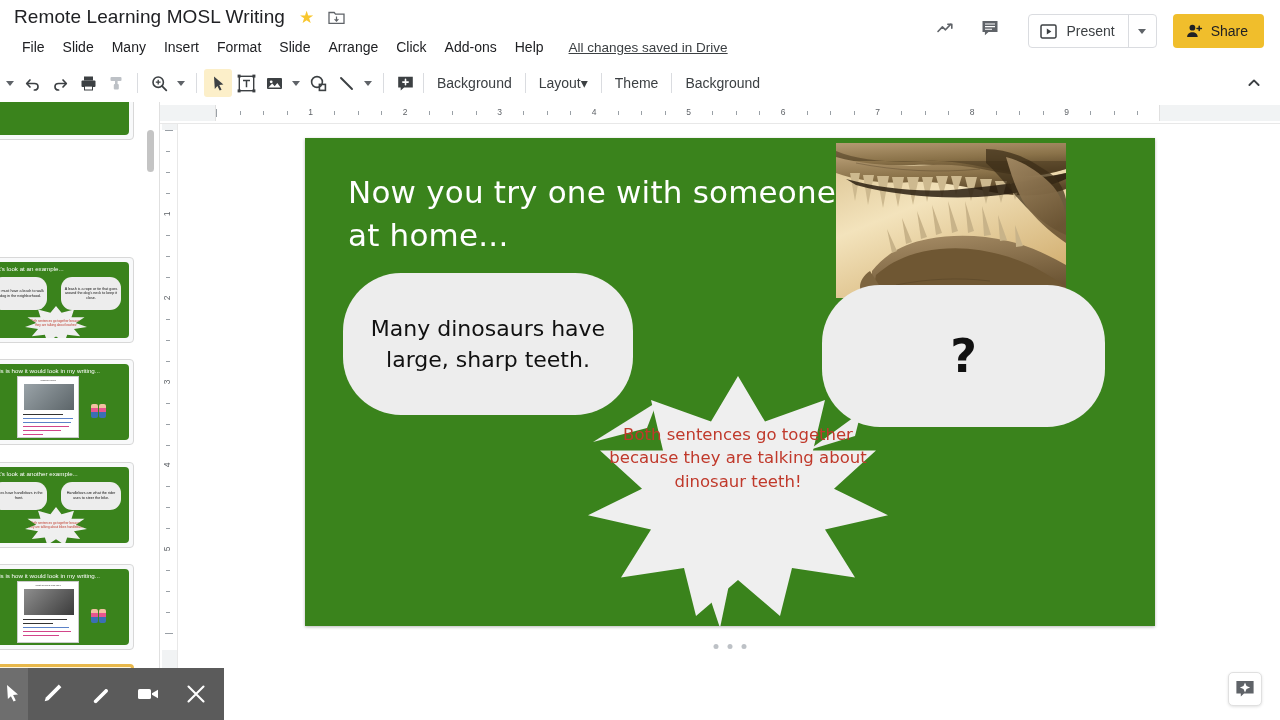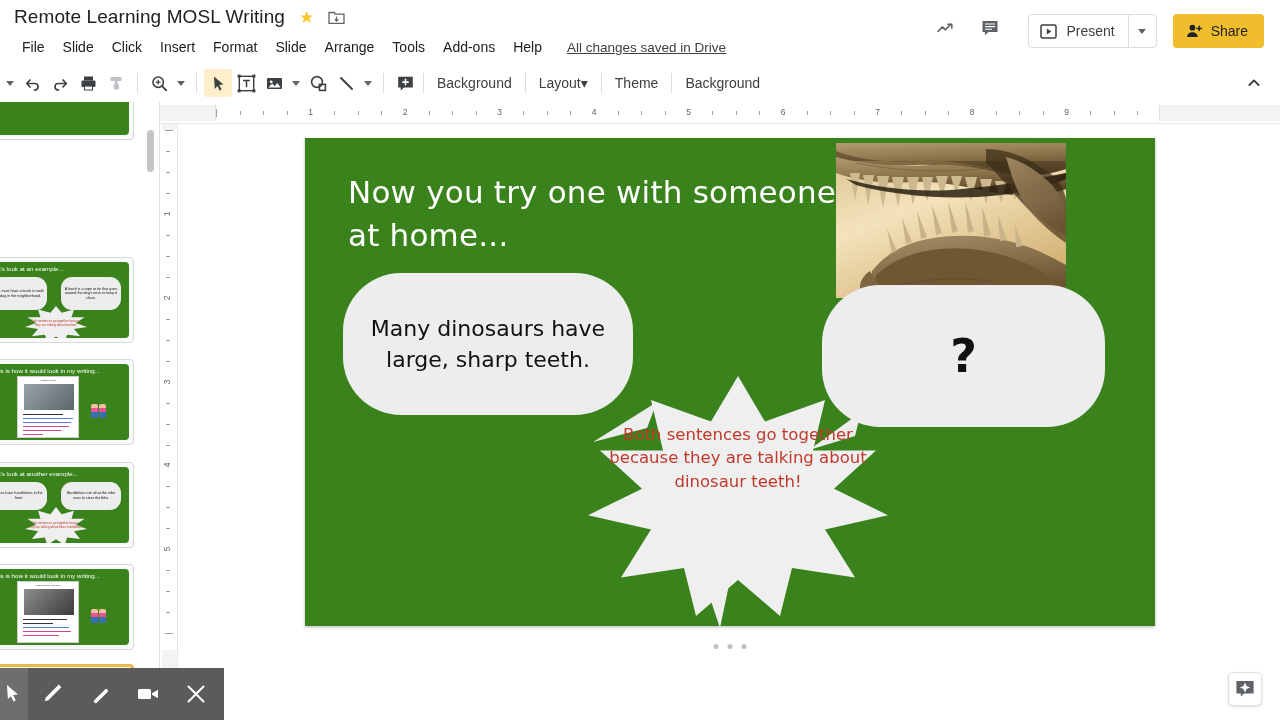--- a/index.html
+++ b/index.html
@@ -130,26 +130,26 @@
         <svg width="17" height="15" viewBox="0 0 17 15">
             <path d="M1 2.5h5.2l1.3 1.6H16v9.2H1z" fill="none" stroke="#5f6368" stroke-width="1.3"></path>
             <path d="M8.5 6.6v4.6M6.6 9.2l1.9 2 1.9-2" stroke="#5f6368" stroke-width="1.2" fill="none"></path>
           </svg>
       </div>
     </div>
 
     <div class="menubar">
       <div class="menu-item">File</div>
       <div class="menu-item">Slide</div>
-      <div class="menu-item">Click</div>
+      <div class="menu-item">Many</div>
       <div class="menu-item">Insert</div>
       <div class="menu-item">Format</div>
       <div class="menu-item">Slide</div>
       <div class="menu-item">Arrange</div>
-      <div class="menu-item">Tools</div>
+      <div class="menu-item">Click</div>
       <div class="menu-item">Add-ons</div>
       <div class="menu-item">Help</div>
       <div class="save-status">All changes saved in Drive</div>
     </div>
 
     <div class="header-right">
       <div class="hdr-icon-btn">
         <svg width="20" height="20" viewBox="0 0 20 20">
             <path d="M2 13.5l4.4-4.6 3.1 2.9 5.1-5.4" stroke="#5f6368" stroke-width="1.6" fill="none" stroke-linecap="round" stroke-linejoin="round"></path>
             <path d="M11.8 6.2h4v4" stroke="#5f6368" stroke-width="1.6" fill="none" stroke-linecap="round" stroke-linejoin="round"></path>

